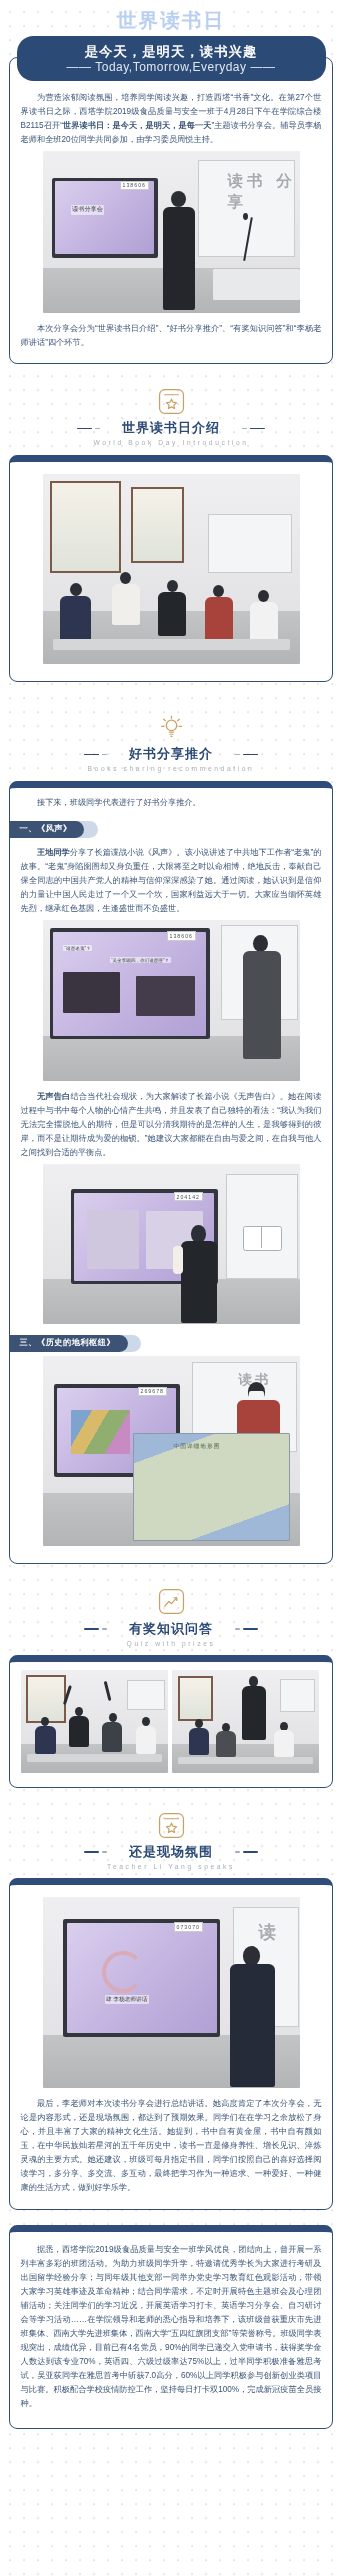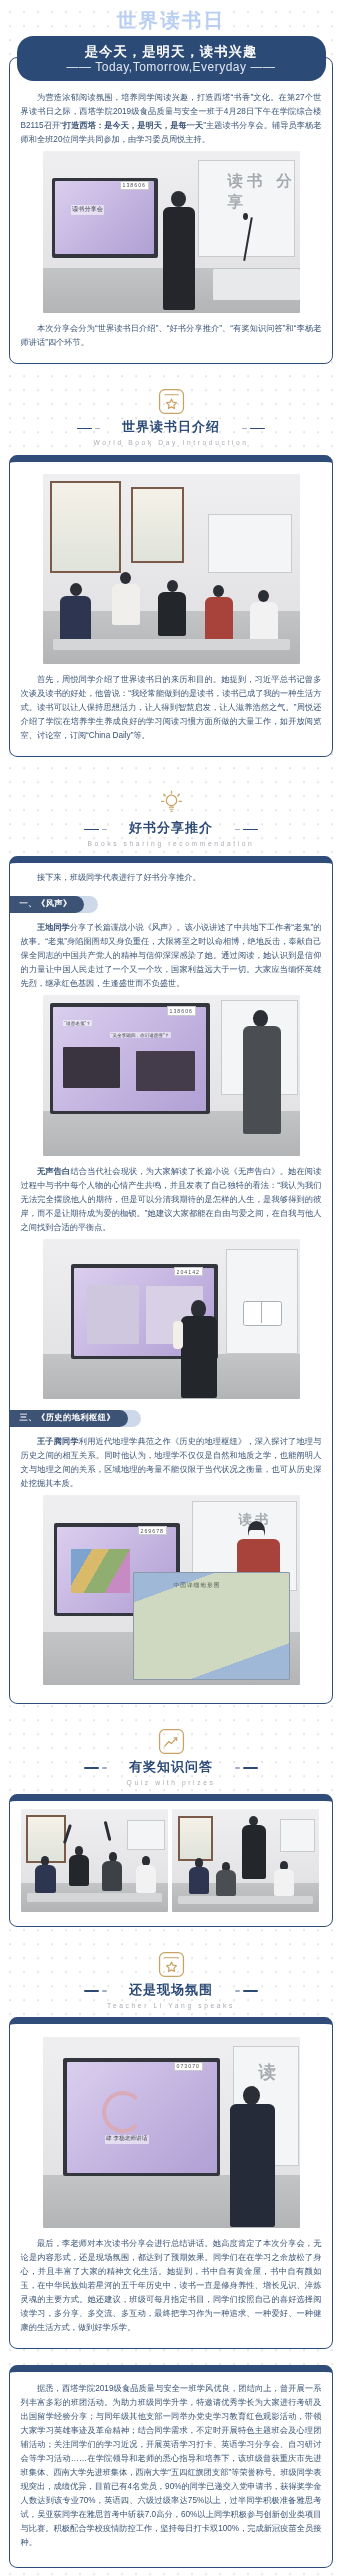--- a/index.html
+++ b/index.html
@@ -33,21 +33,21 @@
     margin:0;font-size:8.2px;line-height:14px;text-align:justify;text-indent:2em;
     color:#3a5477;
   }
   .para b{font-weight:bold;}
   .mt12{margin-top:6.2px}.mt14{margin-top:7.2px}.mt16{margin-top:8.2px}
   .mt20{margin-top:9px}.mt22{margin-top:11.3px}.mt30{margin-top:15.5px}.mt40{margin-top:20.6px}
   
   .sect{margin-top:24px;text-align:center;}
   .sect.gap-lg{margin-top:32px;}
   .sect-icon{display:flex;justify-content:center;}
-  .sect-title-row{display:flex;align-items:center;justify-content:center;gap:22px;margin-top:5.2px;font-family:Liberation Mono, monospace;}
+  .sect-title-row{display:flex;align-items:center;justify-content:center;gap:22px;margin-top:5.2px;}
   .sect-title{margin:0;font-size:13px;font-weight:bold;color:#2c4a76;letter-spacing:1px;line-height:16.5px;}
   .dgrp{display:flex;align-items:center;gap:3.1px;}
   .dgrp i{display:block;height:1.5px;border-radius:1px;background:#2c4a76;}
   .dgrp .long{width:15.5px;}
   .dgrp .short{width:4.6px;opacity:.45;}
   .sect-sub{margin-top:1.5px;font-size:6.7px;color:#a9adb3;letter-spacing:2.6px;line-height:10.3px;}
   
   .pill{position:relative;height:16.5px;margin-left:-10.3px;display:inline-block;}
   .pill-back{position:absolute;left:0;top:0;bottom:0;width:calc(100% + 13.4px);
     background:#cdd9e8;border-radius:0 9.3px 9.3px 0;}
@@ -79,21 +79,21 @@
 <body>
 
 <h1 class="page-title">世界读书日</h1>
 
 <div class="banner">
   <div class="banner-title">是今天，是明天，读书兴趣</div>
   <div class="banner-sub">—— Today,Tomorrow,Everyday ——</div>
 </div>
 
 <section class="card card-first">
-  <p class="para"><span>为营造浓郁阅读氛围，培养同学阅读兴趣，打造西塔“书香”文化。在第27个世界读书日之际，西塔学院2019级食品质量与安全一班于4月28日下午在学院综合楼B2115召开“</span><b>打造西塔：是今天，是明天，是每一天</b><span>”主题读书分享会。辅导员李杨老师和全班20位同学共同参加，由学习委员周悦主持。</span></p>
+  <p class="para"><span>为营造浓郁阅读氛围，培养同学阅读兴趣，打造西塔“书香”文化。在第27个世界读书日之际，西塔学院2019级食品质量与安全一班于4月28日下午在学院综合楼B2115召开“</span><b>世界读书日：是今天，是明天，是每一天</b><span>”主题读书分享会。辅导员李杨老师和全班20位同学共同参加，由学习委员周悦主持。</span></p>
 
   <div class="ph mt14" style="height:162px">
     <div class="scr" style="left:9.3px;top:27px;width:106px;height:80px"></div>
     <span class="slide-q" style="left:28px;top:54px;font-size:6.2px">读书分享会</span>
     <span class="ctr" style="left:77px;top:30px">138606</span>
     <div class="wb" style="left:155px;top:9.3px;width:95px;height:95px"></div>
     <span class="sketch" style="left:185px;top:20.6px;font-size:15.5px;letter-spacing:4.1px">读书 分享</span>
     <div class="hd" style="left:128px;top:40px;width:15.5px;height:16.5px"></div>
     <div class="bd" style="left:120px;top:56px;width:32px;height:103px;background:#24262c"></div>
     <div style="left:204px;top:66px;width:1.5px;height:44px;background:#2b2e34;transform:rotate(10deg)"></div>
@@ -136,21 +136,20 @@
     <div class="hd" style="left:77px;top:98px;width:11.3px;height:12.4px"></div>
     <div class="bd" style="left:69px;top:110px;width:28px;height:41px;background:#f0efec"></div>
     <div class="hd" style="left:124px;top:106px;width:11.3px;height:12.4px"></div>
     <div class="bd" style="left:115px;top:118px;width:28px;height:44px;background:#23262b"></div>
     <div class="hd" style="left:170px;top:111px;width:11.3px;height:12.4px"></div>
     <div class="bd" style="left:162px;top:123px;width:28px;height:44px;background:#a8433c"></div>
     <div class="hd" style="left:215px;top:116px;width:11.3px;height:12.4px"></div>
     <div class="bd" style="left:207px;top:128px;width:28px;height:44px;background:#f2f2f2"></div>
     <div class="desk" style="left:10.3px;top:165px;width:237px;height:11.3px"></div>
   </div>
-  <p class="para mt20">首先，周悦同学介绍了世界读书日的来历和目的。她提到，习近平总书记曾多次谈及读书的好处，他曾说：“我经常能做到的是读书，读书已成了我的一种生活方式。读书可以让人保持思想活力，让人得到智慧启发，让人滋养浩然之气。”周悦还介绍了学院在培养学生养成良好的学习阅读习惯方面所做的大量工作，如开放阅览室、讨论室，订阅“China Daily”等。</p>
 </section>
 
 <div class="sect gap-lg">
   <div class="sect-icon">
     <svg width="27" height="27" viewBox="0 0 52 52" fill="none" stroke="#c8a264" stroke-width="2.4" stroke-linecap="round" stroke-linejoin="round">
       <circle cx="26" cy="22" r="10"></circle>
       <line x1="22" y1="35" x2="30" y2="35"></line>
       <line x1="23" y1="39" x2="29" y2="39"></line>
       <line x1="25" y1="43" x2="27" y2="43"></line>
       <line x1="26" y1="4" x2="26" y2="8"></line>
@@ -211,21 +210,20 @@
     <div class="bd" style="left:138px;top:77px;width:36px;height:82px;background:#23262b"></div>
     <div style="left:130px;top:82px;width:10.3px;height:28px;background:#f2efe8;border-radius:4.1px"></div>
   </div>
 
   <div class="pill-row mt22">
     <div class="pill">
       <span class="pill-back"></span>
       <span class="pill-label">三、《历史的地利枢纽》</span>
     </div>
   </div>
-  <p class="para mt16"><b>王子腾同学</b><span>利用近代地理学典范之作《历史的地理枢纽》，深入探讨了地理与历史之间的相互关系。同时他认为，地理学不仅仅是自然和地质之学，也能阐明人文与地理之间的关系，区域地理的考量不能仅限于当代状况之衡量，也可从历史深处挖掘其本质。</span></p>
 
   <div class="ph mt12" style="height:190px">
     <div class="scr" style="left:11.3px;top:28px;width:126px;height:93px"></div>
     <span class="ctr" style="left:95px;top:31px">269678</span>
     <div style="left:28px;top:54px;width:59px;height:44px;background:linear-gradient(120deg,#7ea3cf 0 25%,#d9b96a 25% 45%,#8fae6f 45% 70%,#c78ac2 70%);border-radius:1px"></div>
     <div class="wb" style="left:149px;top:6.2px;width:103px;height:88px"></div>
     <span class="sketch" style="left:196px;top:15.5px;font-size:13.4px;letter-spacing:3.1px">读书</span>
     <div class="hd" style="left:205px;top:26px;width:17.5px;height:19.6px"></div>
     <div style="left:206px;top:35px;width:15.5px;height:10.3px;background:#f4f5f6;border-radius:2.1px"></div>
     <div class="bd" style="left:194px;top:44px;width:43px;height:57px;background:#a8433c"></div>

